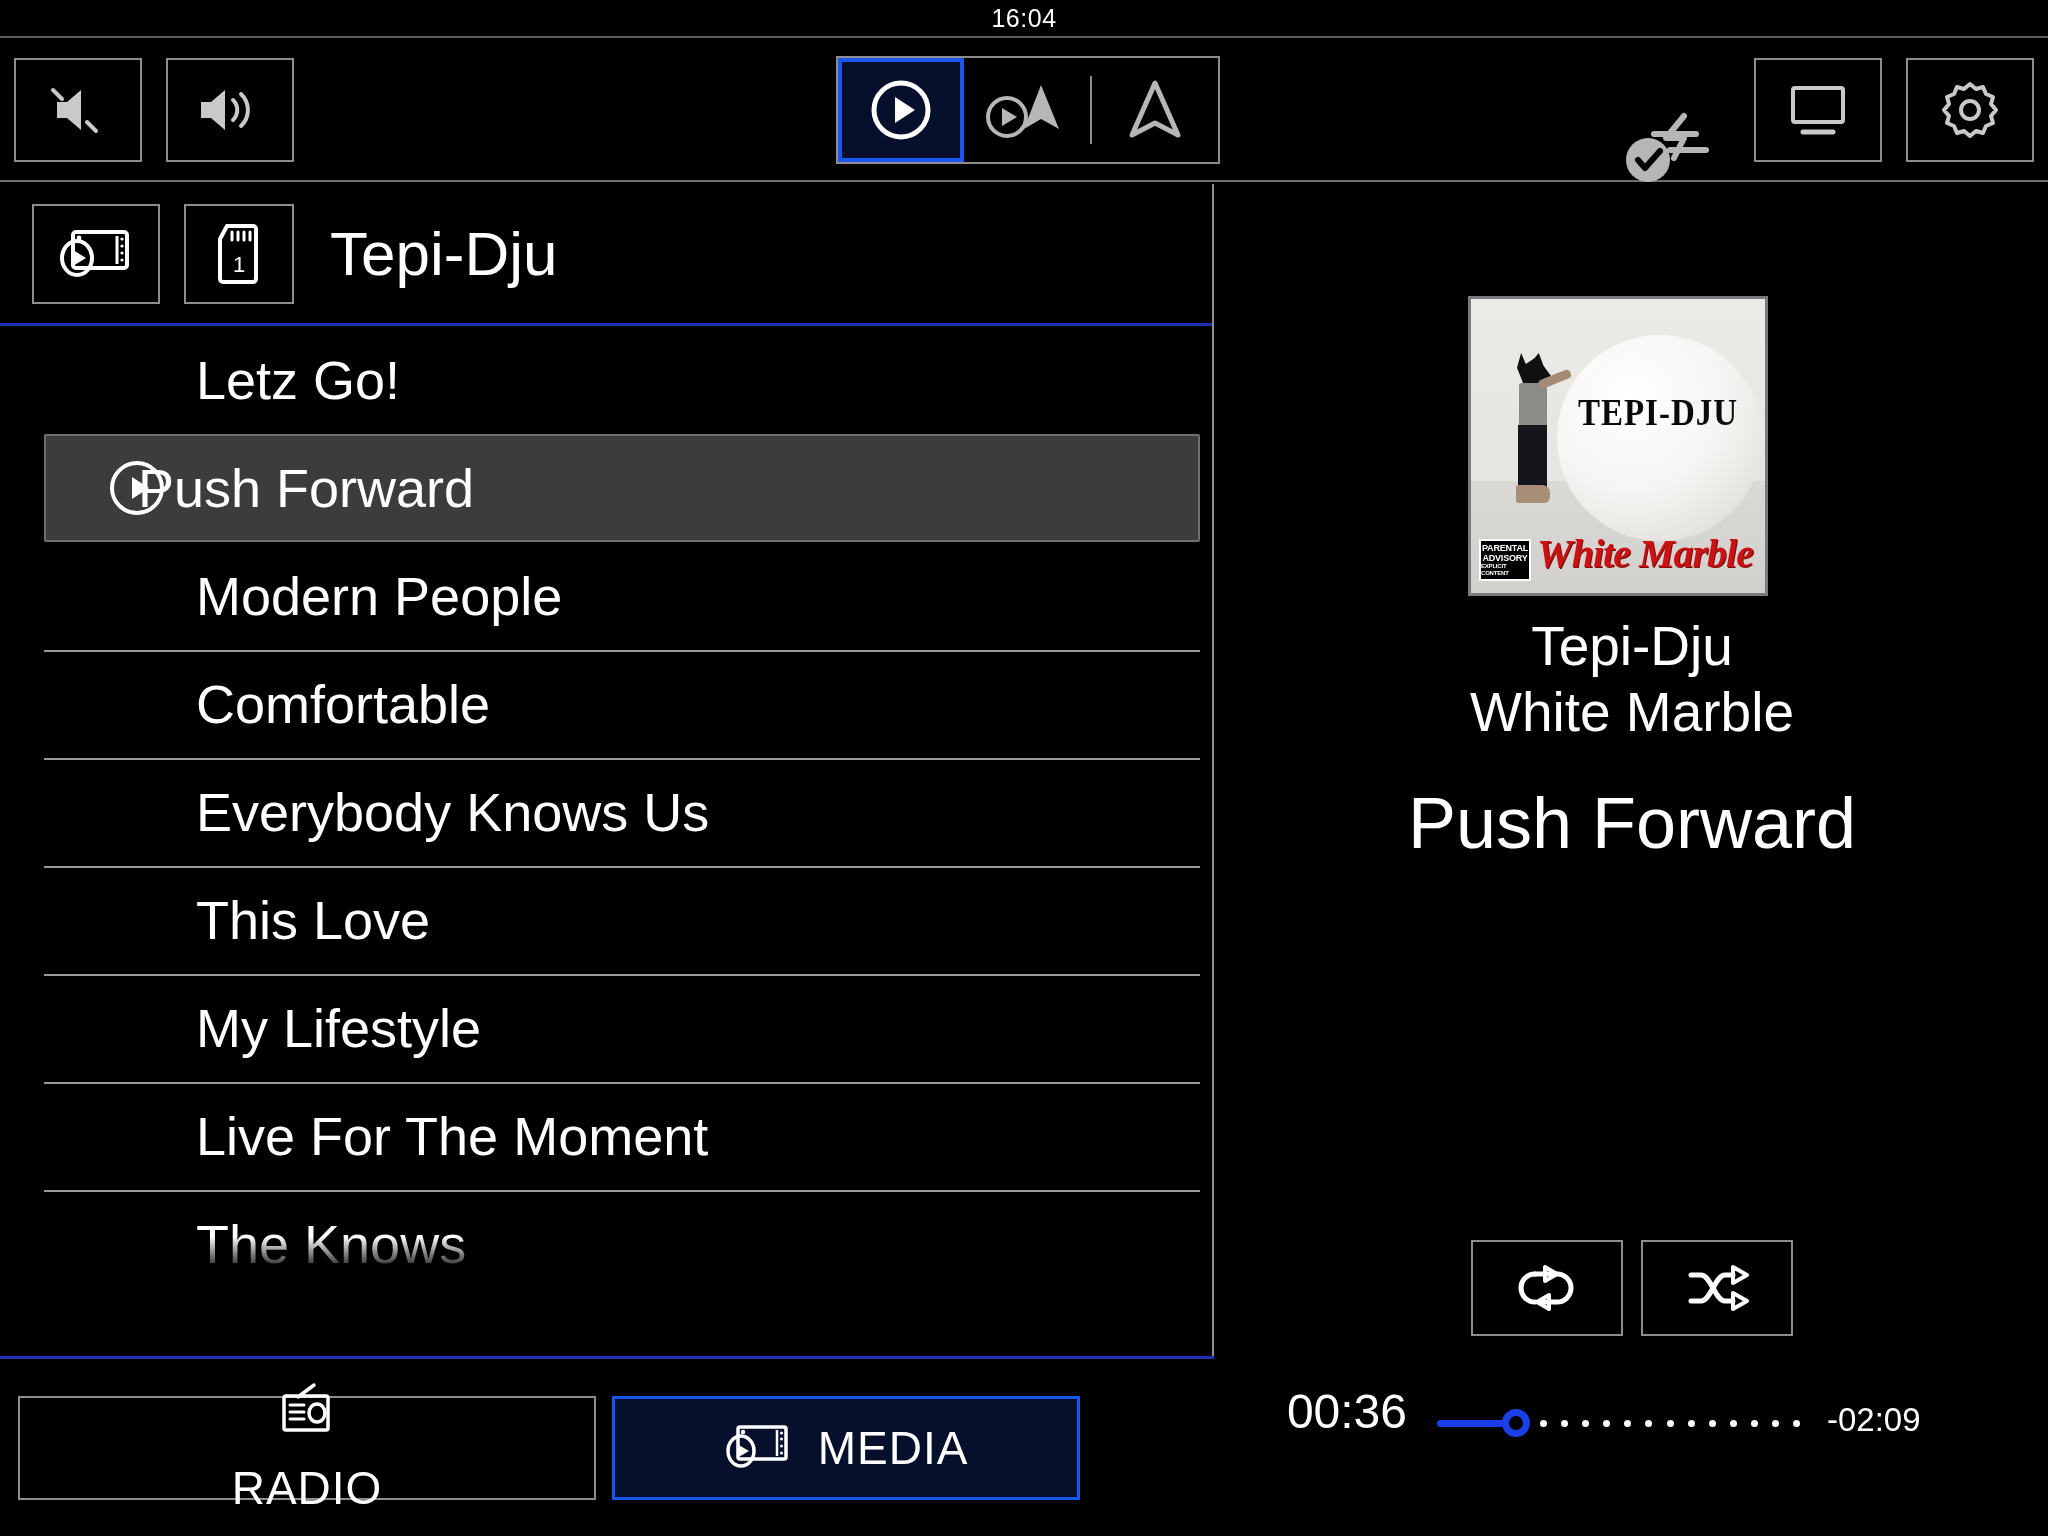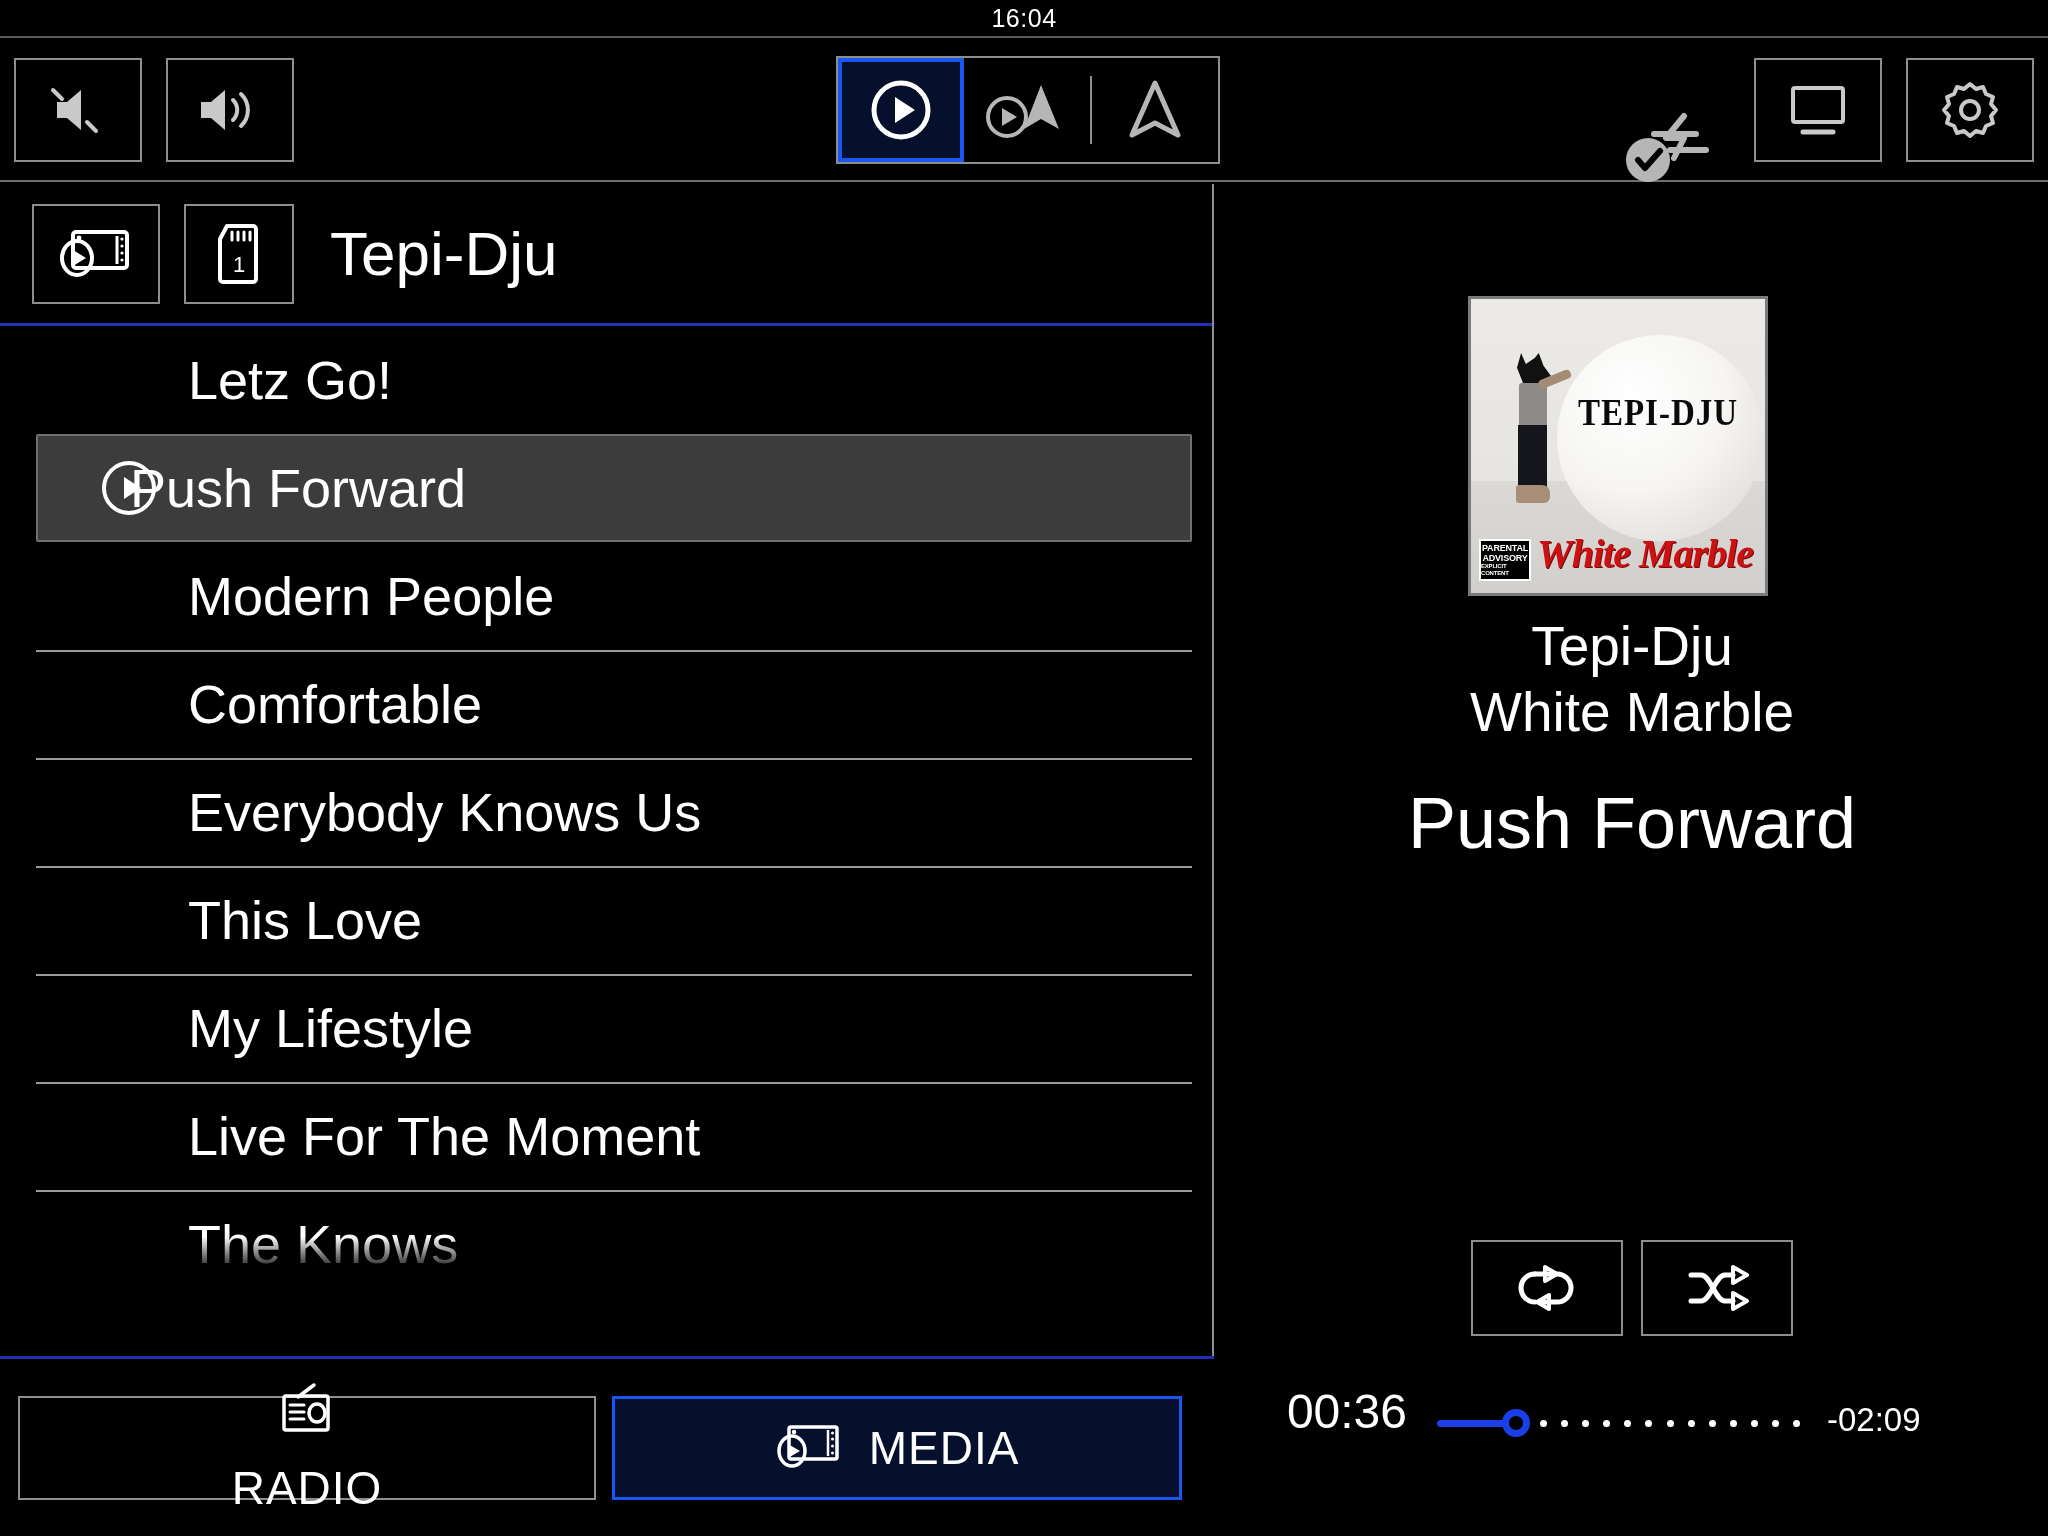--- a/index.html
+++ b/index.html
@@ -58,21 +58,21 @@
   .listheader {
     position: absolute; left: 0; top: 0; width: 1212px; height: 142px;
     display: flex; align-items: center;
     border-bottom: 3px solid #2031b8;
   }
   #btn-source { position: relative; margin-left: 32px; width: 128px; height: 100px; border: 2px solid #8d8d8d; display:flex; align-items:center; justify-content:center; }
   #btn-sdcard { position: relative; margin-left: 24px; width: 110px; height: 100px; border: 2px solid #8d8d8d; display:flex; align-items:center; justify-content:center; }
   .list-title { margin-left: 36px; font-size: 62px; color: #fff; font-weight: 400; white-space: nowrap; }
 
   .tracklist {
-    position: absolute; left: 8px; top: 142px; width: 1212px; height: 1030px;
+    position: absolute; left: 16px; top: 142px; width: 1212px; height: 1030px;
     overflow: hidden;
   }
   .track {
     position: relative;
     height: 108px;
     display: flex; align-items: center;
     padding-left: 32px;
   }
   .track .tname {
     font-size: 54px; color: #ffffff; white-space: nowrap; font-weight: 400;
@@ -104,21 +104,21 @@
     position: absolute; left: 0; top: 1356px; width: 1214px; height: 180px;
     background: #000; border-top: 3px solid #2031b8;
     display: flex; align-items: center;
   }
   .tab {
     height: 104px; display: flex; align-items: center; justify-content: center;
     border: 2px solid #8d8d8d; background: #000; color: #fff; gap: 26px;
   }
   .tab.sel { border: 3px solid #1a56f0; background: #06102c; }
   #tab-radio { margin-left: 18px; width: 578px; flex-direction: column; }
-  #tab-media { margin-left: 16px; width: 570px; }
+  #tab-media { margin-left: 16px; width: 468px; }
   .tablabel { font-size: 46px; letter-spacing: 1px; }
 
   
   .rightpanel {
     position: absolute; left: 1216px; top: 184px; width: 832px; height: 1352px;
     background: #000;
   }
   .albumart {
     position: absolute; left: 252px; top: 112px; width: 300px; height: 300px;
     border: 3px solid #7b7b7b; overflow: hidden; background: #e9e7e4;

